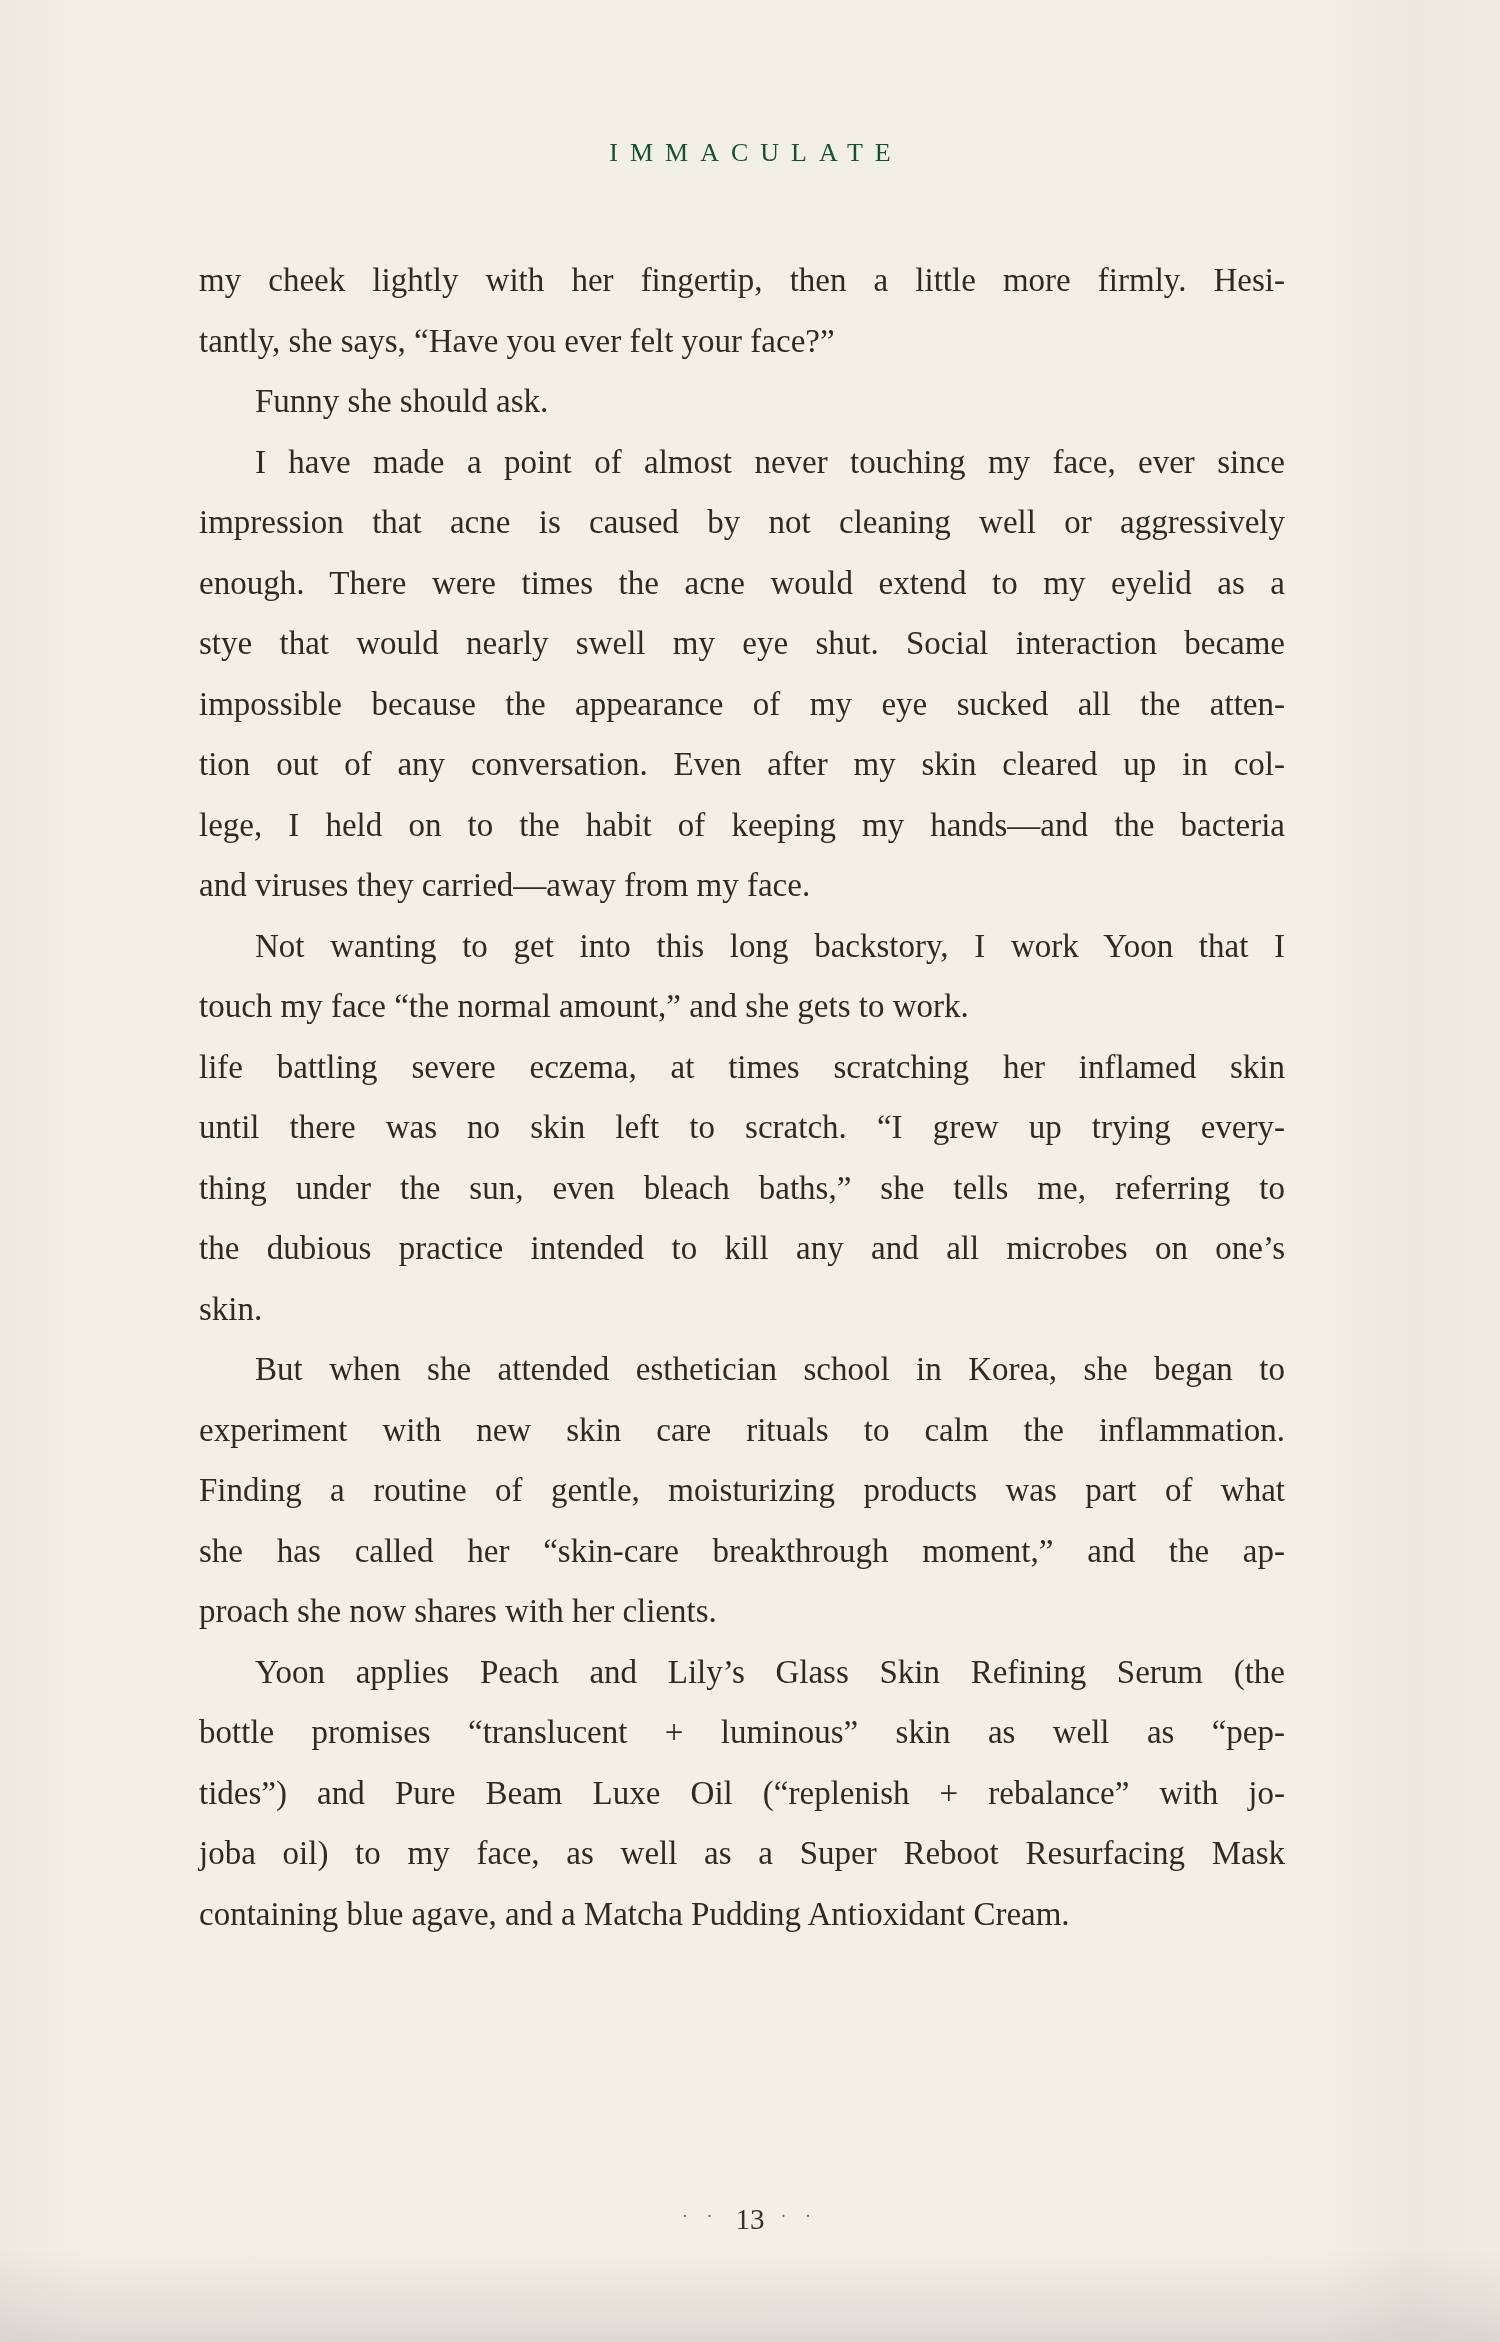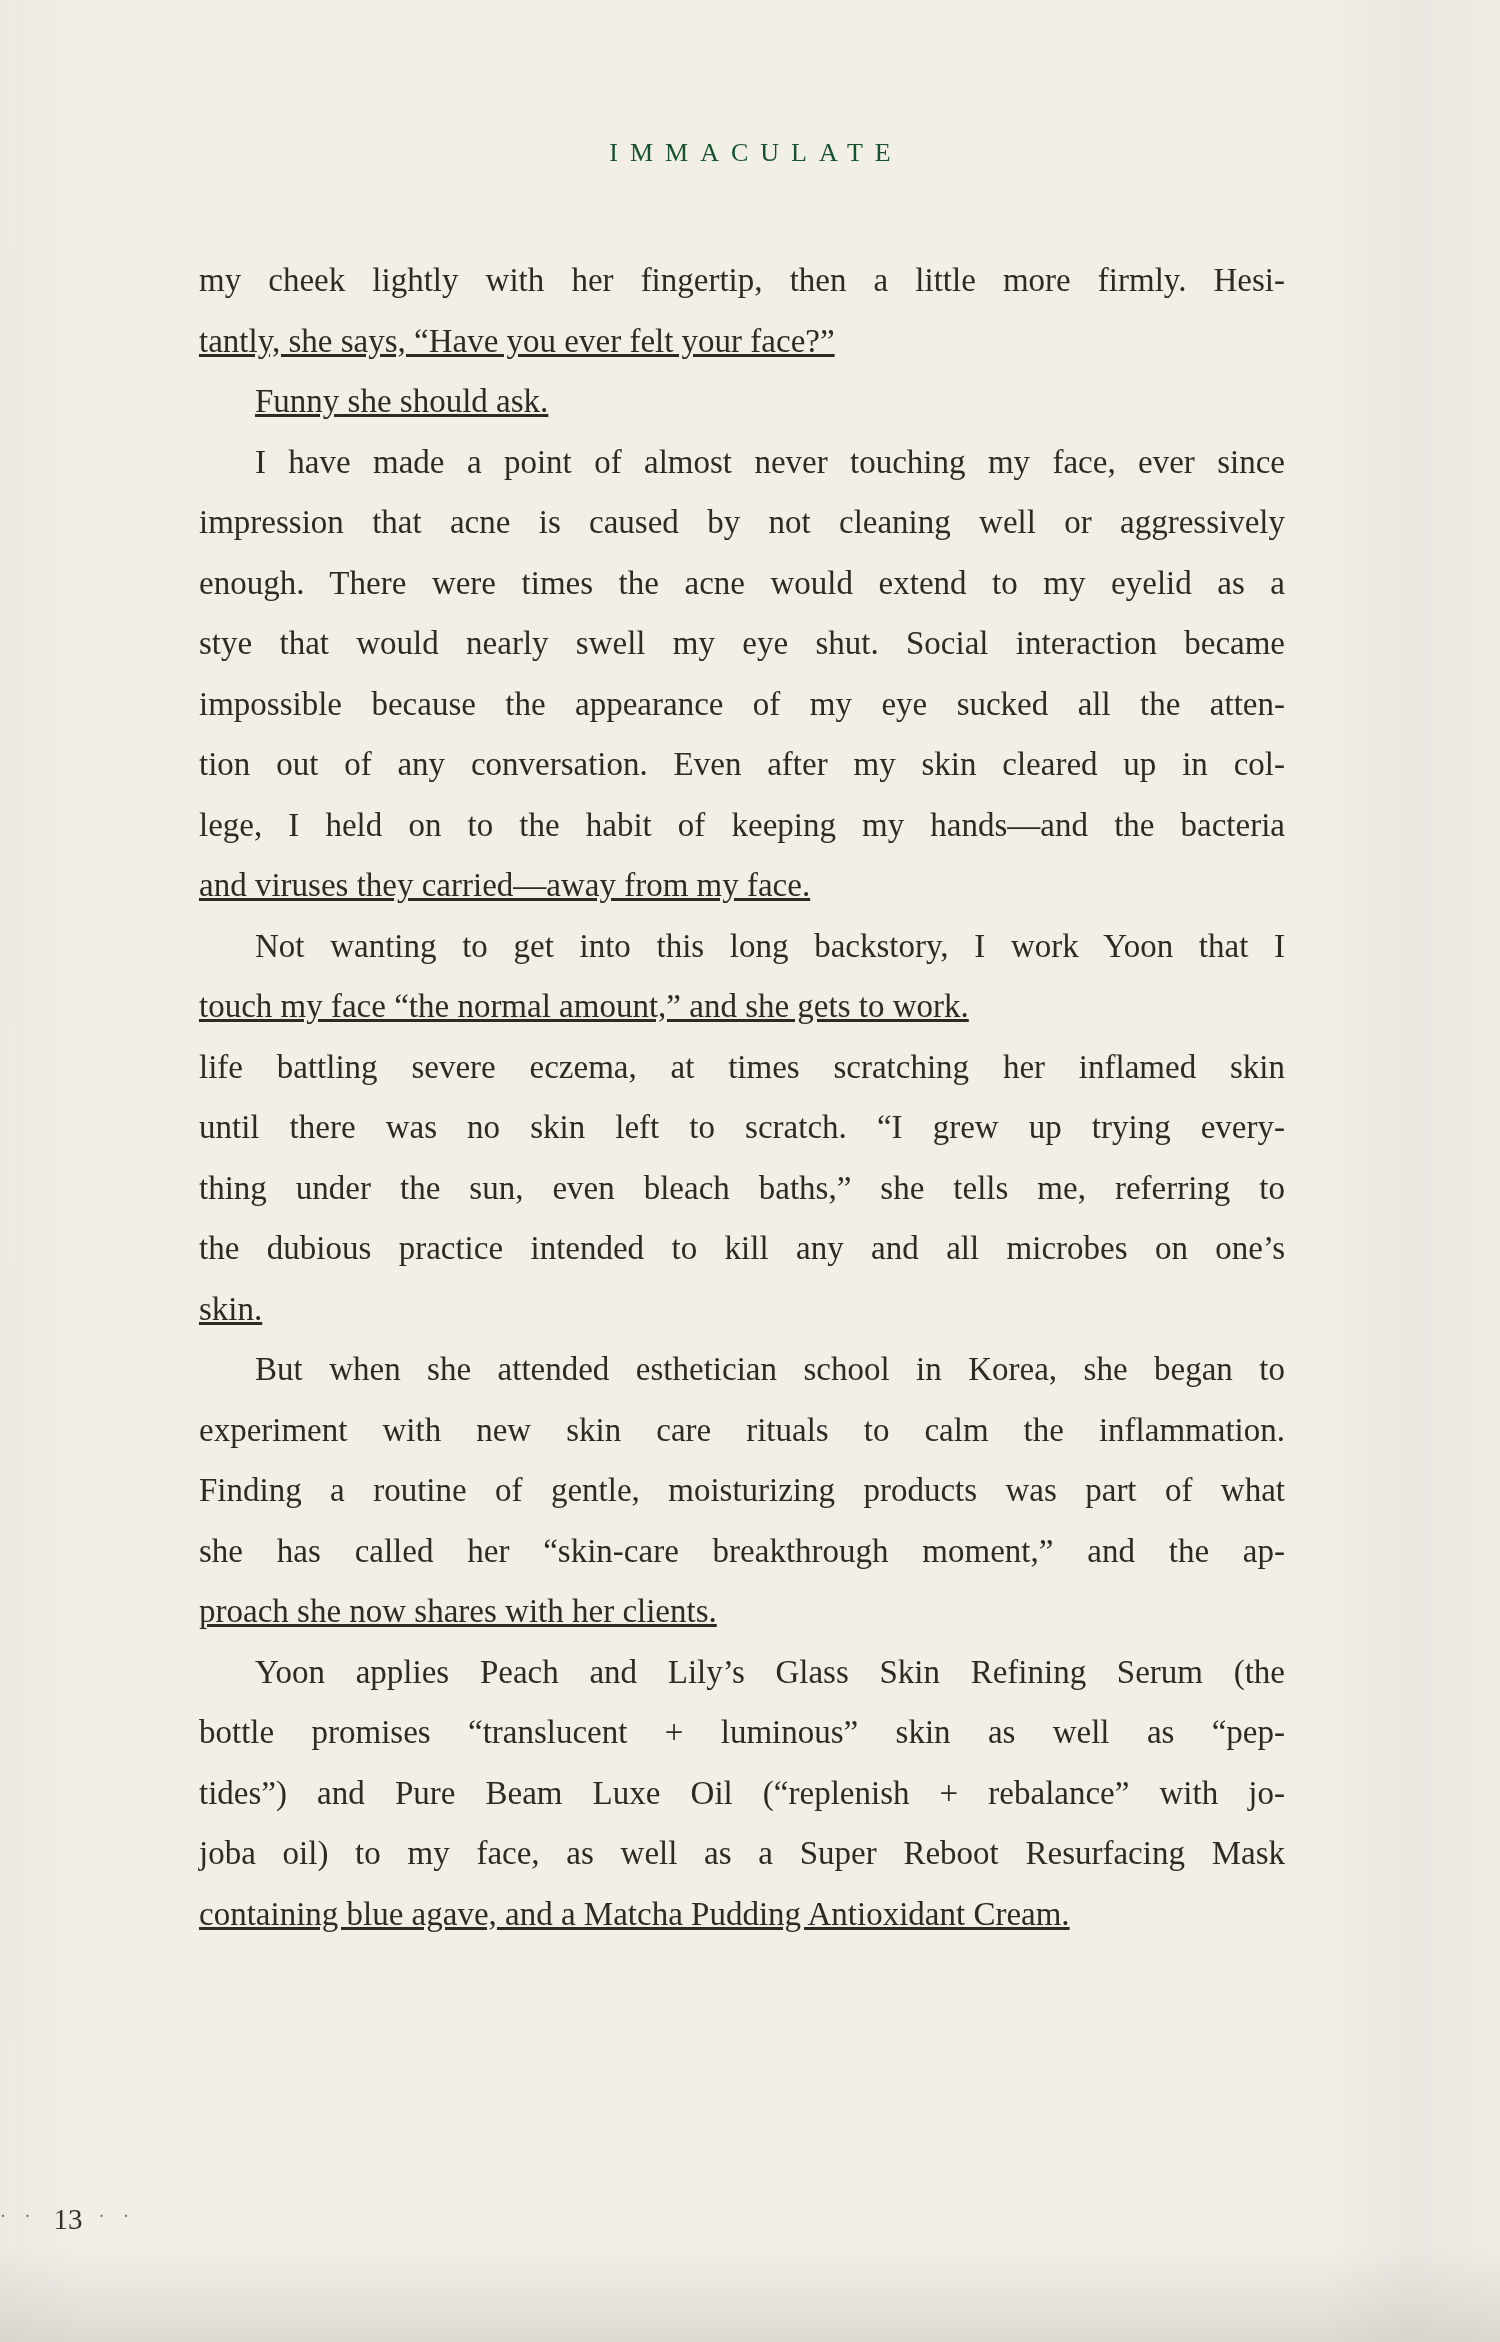--- a/index.html
+++ b/index.html
@@ -51,32 +51,32 @@
   .para { margin: 0; }
 
   .line {
     text-align: justify;
     text-align-last: justify;
     white-space: normal;
   }
 
   .line.last {
     text-align-last: left;
-    text-decoration: underline;
   }
 
   .line.first-indent {
     padding-left: 56px;
   }
 
   .footer {
     position: absolute;
     top: 2203px;
     left: 0;
     width: 100%;
+    text-align: center;
     color: #35322b;
   }
 
   .footer .page-number {
     font-family: "Liberation Serif", serif;
     font-size: 29px;
     display: inline-block;
     vertical-align: middle;
   }
 

